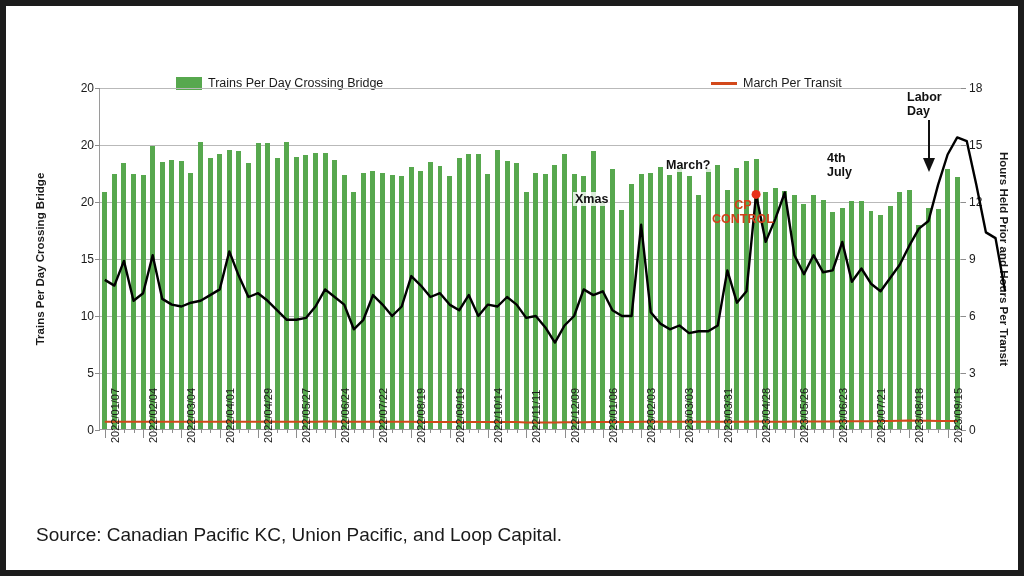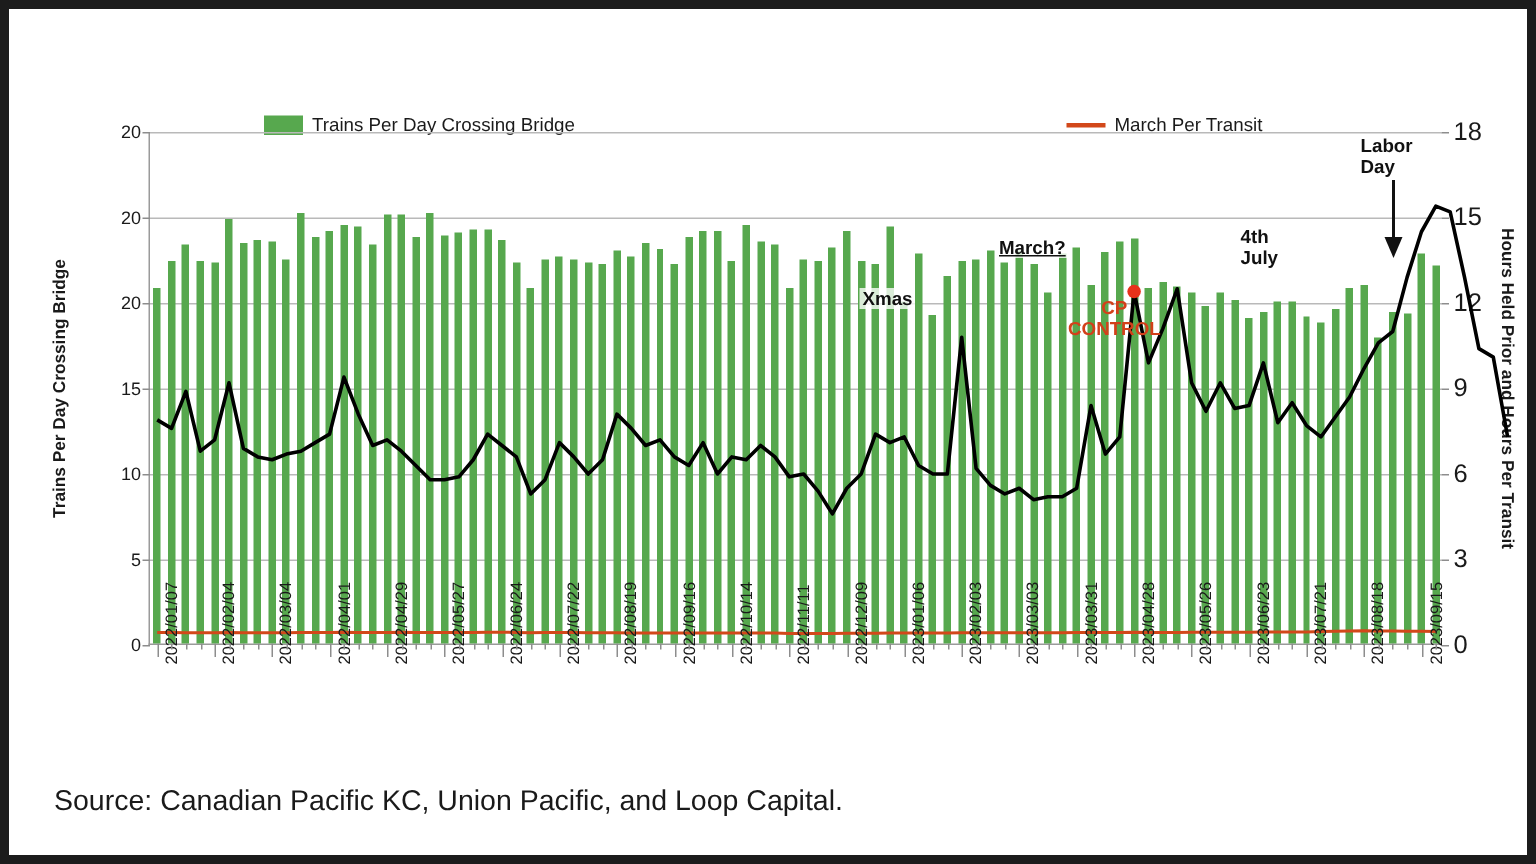--- a/index.html
+++ b/index.html
@@ -25,21 +25,21 @@
   }
   .grid{position:absolute;left:0;width:100%;height:1px;background:#b9b9b9;}
   
   .ylab-l{
     position:absolute;right:calc(100% + 6px);transform:translateY(-50%);
     font-size:12px;color:#1a1a1a;white-space:nowrap;
   }
   .tick-l{position:absolute;right:100%;width:5px;height:1px;background:#8d8d8d;}
   .ylab-r{
     position:absolute;left:calc(100% + 8px);transform:translateY(-50%);
-    font-size:17px;color:#1a1a1a;white-space:nowrap;
+    font-size:12px;color:#1a1a1a;white-space:nowrap;
   }
   .tick-r{position:absolute;left:100%;width:5px;height:1px;background:#8d8d8d;}
   #ytitle-l{
     position:absolute;left:34px;top:183px;transform:translate(-50%,-50%) rotate(-90deg);
     font-size:11.5px;font-weight:bold;color:#1a1a1a;white-space:nowrap;
   }
   #ytitle-r{
     position:absolute;left:998px;top:183px;transform:translate(-50%,-50%) rotate(90deg);
     font-size:11.5px;font-weight:bold;color:#1a1a1a;white-space:nowrap;
   }
@@ -337,21 +337,21 @@
           <div class="xtick" style="left: 828.478px; height: 4px;"></div>
           <div class="xtick" style="left: 838.056px; height: 4px;"></div>
           <div class="xtick" style="left: 847.633px; height: 9px;"></div>
           <div class="xlab" style="left: 851.633px; top: 355px;">2023/09/15</div>
           <div class="xtick" style="left: 857.211px; height: 4px;"></div>
         </div>
       <div id="annos">
           <div class="anno" style="left: 473px; top: 104px; text-align: center;">
             <div>Xmas</div>
           </div>
-          <div class="anno" style="left: 564px; top: 70px; text-decoration: underline;">
+          <div class="anno" style="left: 564px; top: 70px;">
             <div>March?</div>
           </div>
           <div class="anno cp" style="left: 610px; top: 110px;">
             <div>CP</div>
             <div>CONTROL</div>
           </div>
           <div class="anno" style="left: 725px; top: 63px;">
             <div>4th</div>
             <div>July</div>
           </div>

